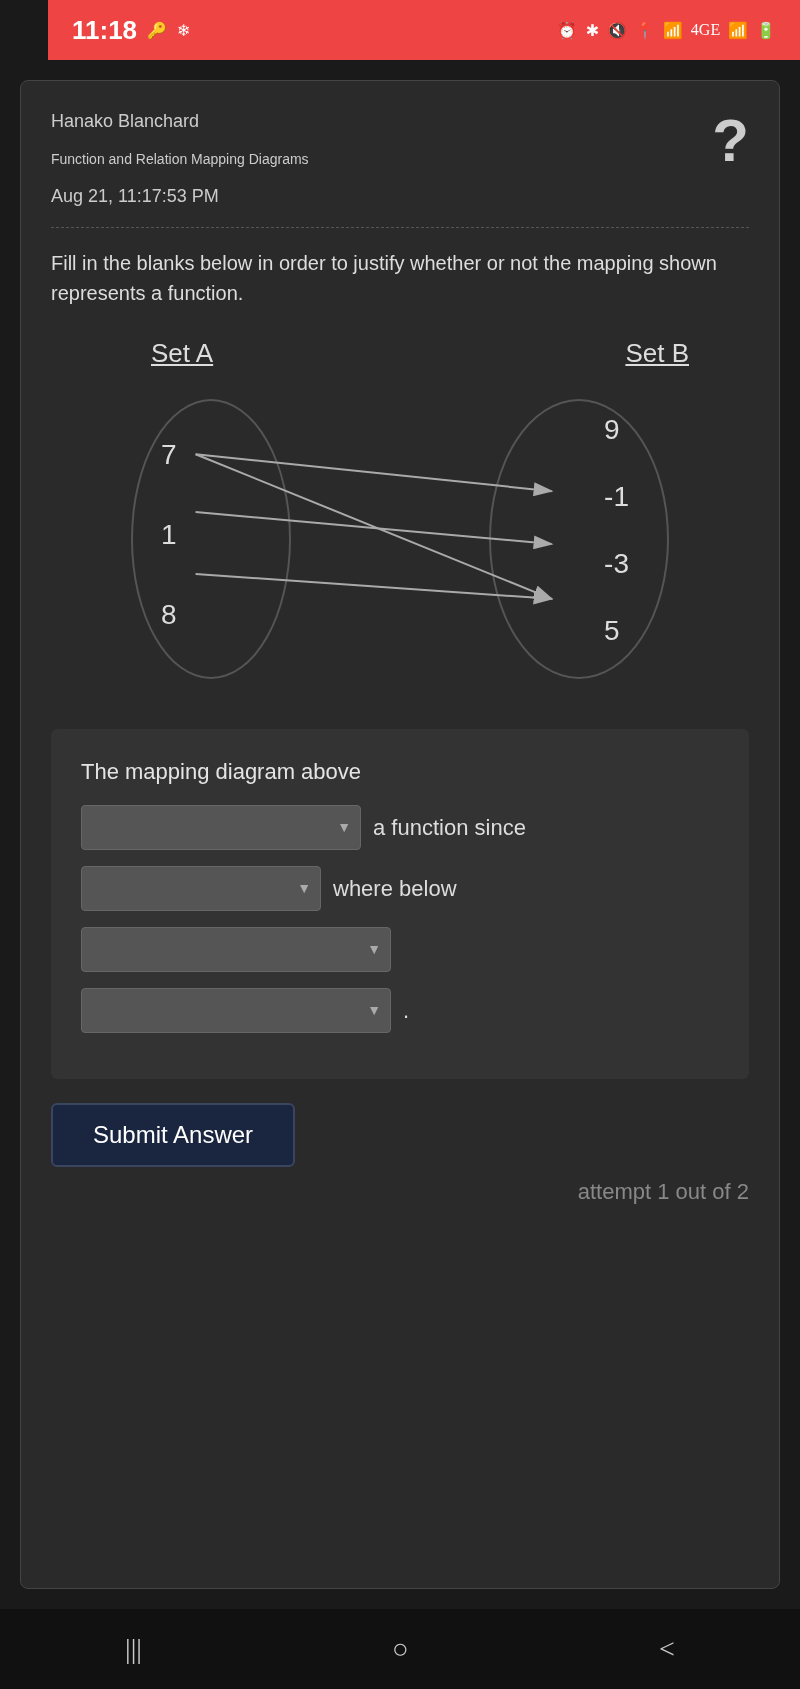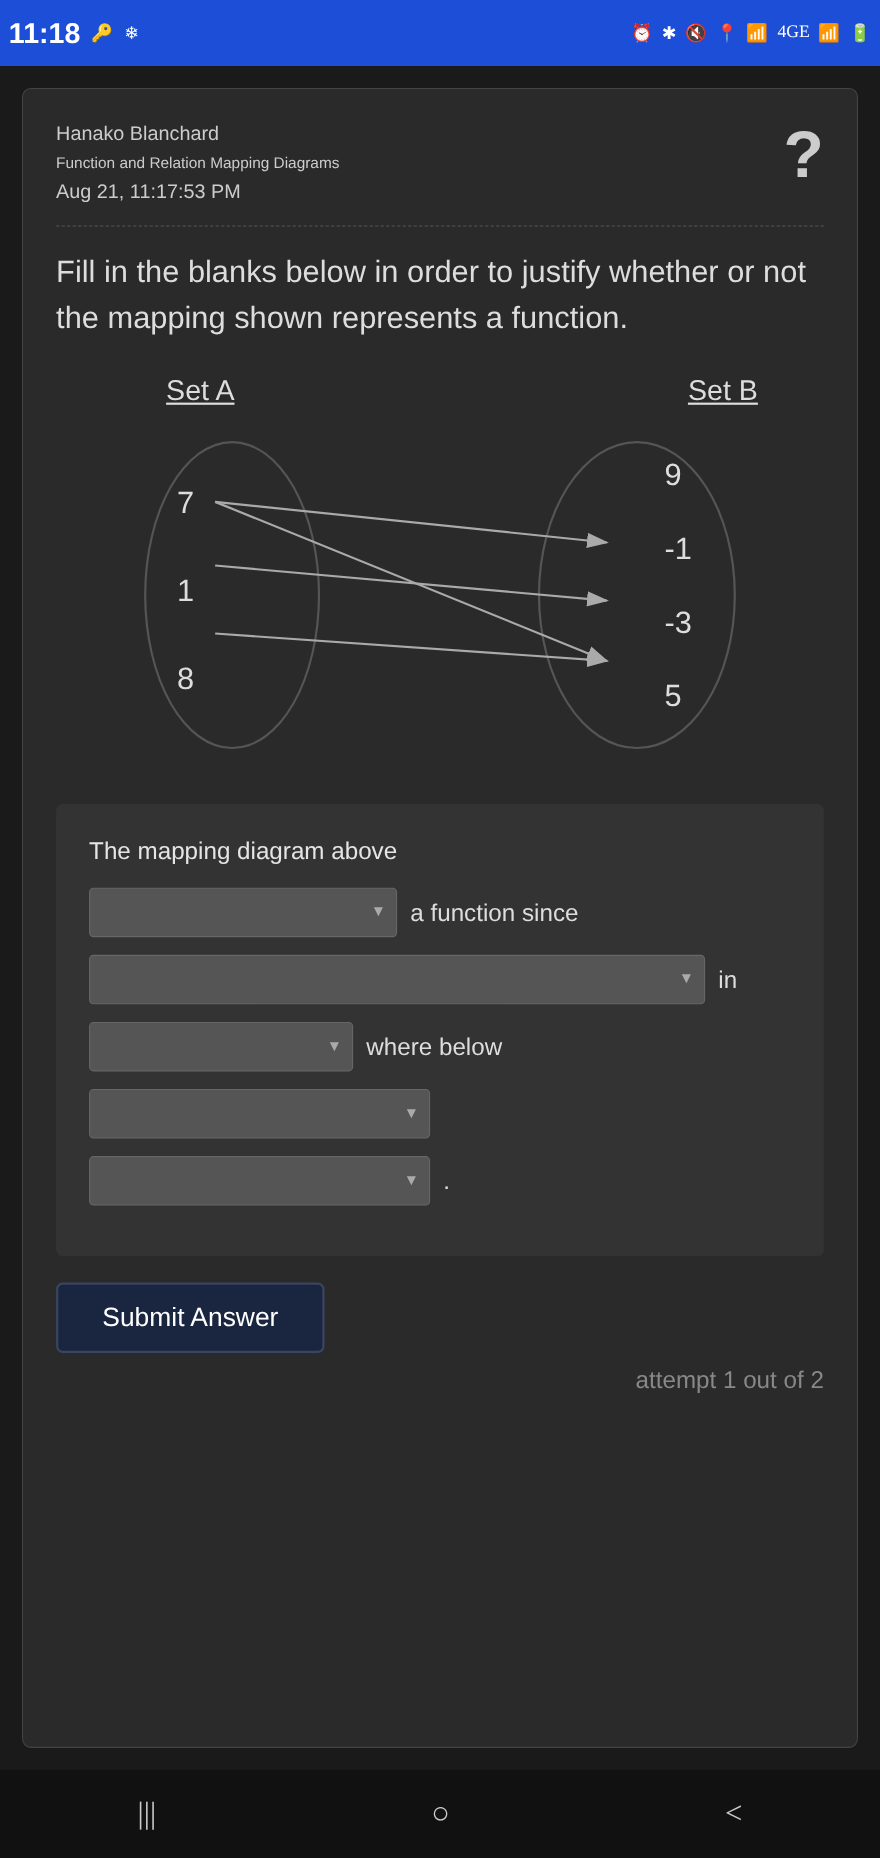--- a/index.html
+++ b/index.html
@@ -10,27 +10,28 @@
       min-height: 1689px;
       background: #1a1a1a;
       font-family: 'Georgia', serif;
       color: #e0e0e0;
       display: flex;
       flex-direction: column;
     }
 
     
     .status-bar {
-      background: #1d4ed8;
+      background: #ef4444;
       height: 60px;
       display: flex;
       align-items: center;
       justify-content: space-between;
-      padding: 0 8px;
+      padding: 0 24px;
       flex-shrink: 0;
+      margin-left: 48px;
     }
 
     .status-bar-left {
       display: flex;
       align-items: center;
       gap: 10px;
     }
 
     .status-time {
       color: #fff;
@@ -69,21 +70,21 @@
     .card-header {
       display: flex;
       justify-content: space-between;
       align-items: flex-start;
       margin-bottom: 20px;
     }
 
     .card-header-info {
       display: flex;
       flex-direction: column;
-      gap: 8px;
+      gap: 19px;
     }
 
     .header-name {
       color: #ccc;
       font-size: 18px;
       font-family: Arial, sans-serif;
     }
 
     .header-title {
       color: #ccc;
@@ -107,21 +108,21 @@
 
     .divider {
       border: none;
       border-top: 1px dashed #555;
       margin: 20px 0;
     }
 
     
     .instructions {
       color: #ddd;
-      font-size: 28px;
+      font-size: 20px;
       line-height: 1.5;
       margin-bottom: 30px;
       font-family: Arial, sans-serif;
     }
 
     .set-labels {
       display: flex;
       justify-content: space-between;
       padding: 0 60px 0 100px;
       margin-bottom: 10px;
@@ -386,30 +387,20 @@
       <div class="dropdown-wrapper">
         <select class="dropdown-select wide">
           <option value=""></option>
           <option value="is">is</option>
           <option value="is not">is not</option>
         </select>
       </div>
       <span class="sentence-text">a function since</span>
     </div>
 
-    <div class="sentence-row row-in">
-      <div class="dropdown-wrapper">
-        <select class="dropdown-select" style="min-width:560px;">
-          <option value=""></option>
-          <option value="each element">each element</option>
-          <option value="some elements">some elements</option>
-        </select>
-      </div>
-      <span class="sentence-text">in</span>
-    </div>
 
     <div class="sentence-row row-where">
       <div class="dropdown-wrapper">
         <select class="dropdown-select medium">
           <option value=""></option>
           <option value="Set A">Set A</option>
           <option value="Set B">Set B</option>
         </select>
       </div>
       <span class="sentence-text">where below</span>

